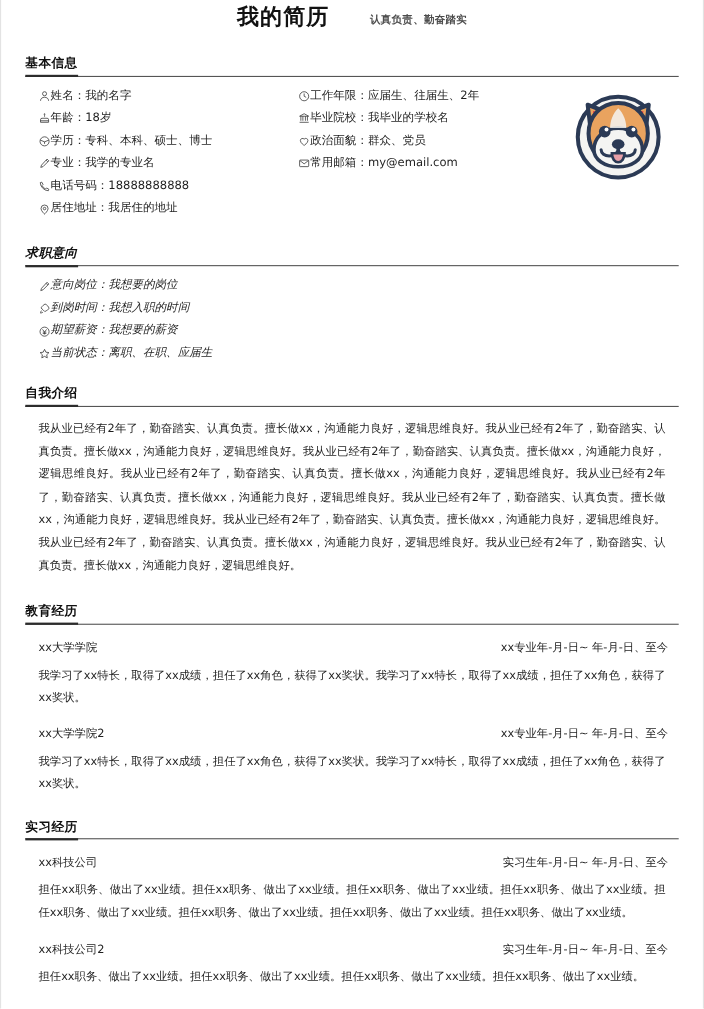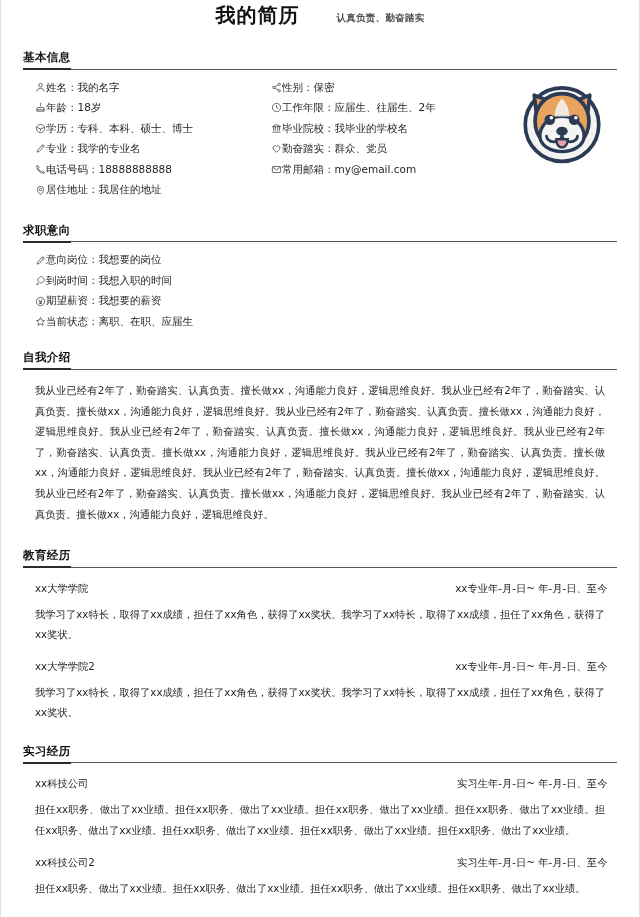--- a/index.html
+++ b/index.html
@@ -230,31 +230,20 @@
                     <path d="M12 21s7-6.3 7-11a7 7 0 1 0-14 0c0 4.7 7 11 7 11z"></path>
                     <circle cx="12" cy="10" r="2.5"></circle>
                   </svg>
                 </span>
               <span class="info-text">居住地址：我居住的地址</span>
             </div>
 
           </div>
           <div class="info-col right">
 
-            <div class="info-row">
-              <span class="ico">
-                  <svg viewBox="0 0 24 24" fill="none" stroke="currentColor" stroke-width="1.6">
-                    <circle cx="18" cy="5" r="2.5"></circle>
-                    <circle cx="6" cy="12" r="2.5"></circle>
-                    <circle cx="18" cy="19" r="2.5"></circle>
-                    <path d="M8.2 10.8 15.8 6.4M8.2 13.2l7.6 4.4"></path>
-                  </svg>
-                </span>
-              <span class="info-text">性别：保密</span>
-            </div>
 
             <div class="info-row">
               <span class="ico">
                   <svg viewBox="0 0 24 24" fill="none" stroke="currentColor" stroke-width="1.6">
                     <circle cx="12" cy="12" r="9"></circle>
                     <path d="M12 6.5V12l4 2.2"></path>
                   </svg>
                 </span>
               <span class="info-text">工作年限：应届生、往届生、2年</span>
             </div>
@@ -269,21 +258,21 @@
                 </span>
               <span class="info-text">毕业院校：我毕业的学校名</span>
             </div>
 
             <div class="info-row">
               <span class="ico">
                   <svg viewBox="0 0 24 24" fill="none" stroke="currentColor" stroke-width="1.6">
                     <path d="M12 20s-7.5-4.7-7.5-9.6A4.3 4.3 0 0 1 12 7.6a4.3 4.3 0 0 1 7.5 2.8C19.5 15.3 12 20 12 20z"></path>
                   </svg>
                 </span>
-              <span class="info-text">勤奋踏实：群众、党员</span>
+              <span class="info-text">政治面貌：群众、党员</span>
             </div>
 
             <div class="info-row">
               <span class="ico">
                   <svg viewBox="0 0 24 24" fill="none" stroke="currentColor" stroke-width="1.6">
                     <rect x="3" y="5.5" width="18" height="13" rx="1.5"></rect>
                     <path d="m3.5 6.5 8.5 6.5 8.5-6.5"></path>
                   </svg>
                 </span>
               <span class="info-text">常用邮箱：my@email.com</span>
@@ -317,21 +306,21 @@
 
             <path d="M60 75c0 5-5 8-10 8s-9-3-9-7" fill="none" stroke="#2B3A55" stroke-width="3.4" stroke-linecap="round"></path>
             <path d="M60 75c0 5 5 8 10 8s9-3 9-7" fill="none" stroke="#2B3A55" stroke-width="3.4" stroke-linecap="round"></path>
 
             <path d="M53 80h14c0 6-3 10-7 10s-7-4-7-10z" fill="#E8A0A8" stroke="#2B3A55" stroke-width="3"></path>
           </svg>
         </div>
       </div>
     </div>
 
-    <div class="section" style="margin-top:14px;">
+    <div class="section" style="margin-top:14px;font-style:italic;">
       <div class="section-head">求职意向</div>
       <hr class="section-rule">
       <div class="intent-wrap">
         <div class="intent-col">
 
           <div class="info-row">
             <span class="ico">
                 <svg viewBox="0 0 24 24" fill="none" stroke="currentColor" stroke-width="1.6">
                   <path d="M17 3.5 20.5 7 9 18.5 4.5 20 6 15.5z"></path>
                   <path d="M15 5.5 18.5 9"></path>

